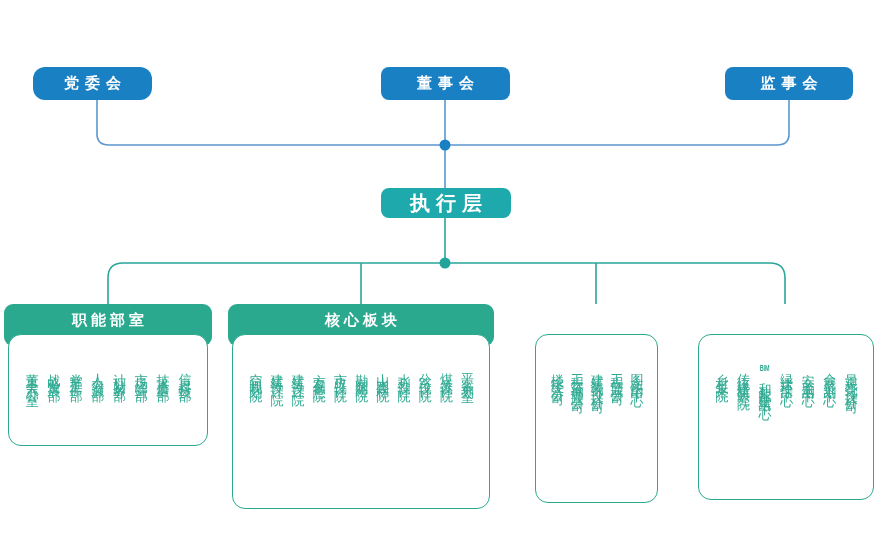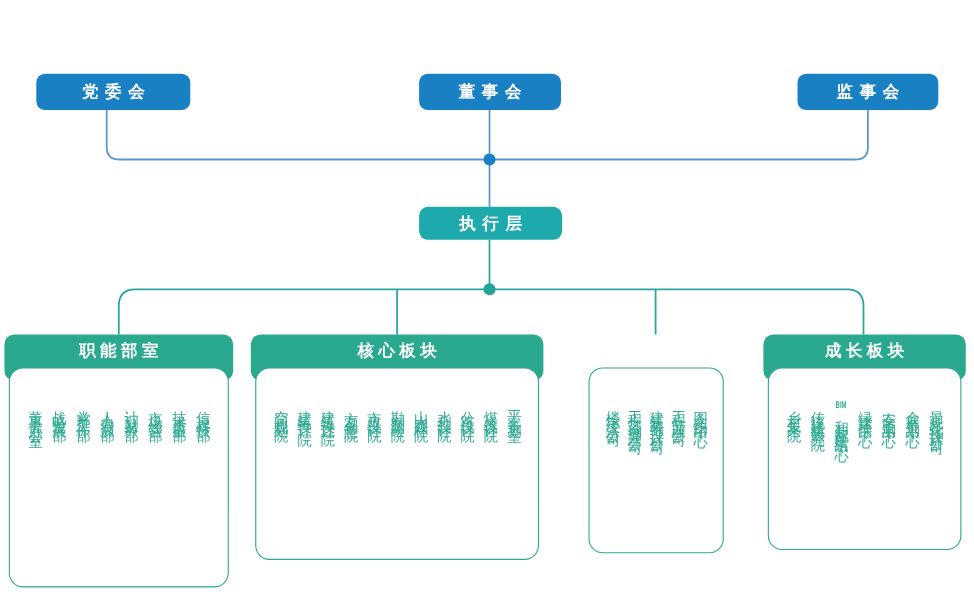--- a/index.html
+++ b/index.html
@@ -12,23 +12,23 @@
   .top-node{
     position:absolute;height:33px;border-radius:8px;
     background:var(--blue,#1a80c4);color:#ffffff;
     display:flex;align-items:center;justify-content:center;
     font-size:15px;font-weight:600;letter-spacing:6px;text-indent:6px;
   }
   .exec-node{
     position:absolute;height:30px;border-radius:8px;
     background:var(--teal,#1ea9ad);color:#ffffff;
     display:flex;align-items:center;justify-content:center;
-    font-size:15px;font-weight:600;letter-spacing:6px;text-indent:6px;
+    font-size:20px;font-weight:600;letter-spacing:6px;text-indent:6px;
   }
-  #node-party{left:33px;top:67px;width:140px;}
+  #node-party{left:33px;top:67px;width:119px;border-radius:12px;}
   #node-board{left:381px;top:67px;width:129px;}
   #node-super{left:725px;top:67px;width:128px;}
   #node-exec{left:381px;top:188px;width:130px;}
 
   .block{position:absolute;}
   .block .hdr{
     position:absolute;left:0;right:0;top:0;height:42px;border-radius:9px;
     background:var(--green,#2ba98f);color:#ffffff;text-align:center;
     font-size:15px;font-weight:600;letter-spacing:4px;text-indent:4px;line-height:31px;
   }
@@ -40,21 +40,21 @@
   }
   .vcol{
     writing-mode:vertical-rl;text-orientation:upright;
     color:var(--itemText,#2faa92);font-size:13px;letter-spacing:4px;line-height:1.1;
     white-space:nowrap;
   }
   .vcol .latin{
     text-combine-upright:all;-webkit-text-combine:horizontal;
     font-size:9px;letter-spacing:0;font-weight:600;
   }
-  #block-0{left:4px;  top:304px;width:208px;height:230px;}
+  #block-0{left:4px;  top:304px;width:208px;height:142px;}
   #block-1{left:228px;top:304px;width:266px;height:205px;}
   #block-2{left:531px;top:304px;width:131px;height:199px;}
   #block-3{left:694px;top:304px;width:184px;height:196px;}
 </style>
 </head>
 <body>
 
 <div id="canvas">
 
   <svg class="wires" viewBox="0 0 885 556">
@@ -108,21 +108,20 @@
   <div class="block" id="block-2">
     <div class="body">
         <div class="vcol">楼宇经济公司</div>
         <div class="vcol">工程咨询管理公司</div>
         <div class="vcol">建筑装饰设计公司</div>
         <div class="vcol">工程监理公司</div>
         <div class="vcol">图文快印中心</div>
       </div>
   </div>
   <div class="block" id="block-3">
-    <div class="hdr">成长板块</div>
     <div class="body">
         <div class="vcol">乡村未来院</div>
         <div class="vcol">传统建筑研究院</div>
         <div class="vcol"><span class="latin">BIM</span>和装配建筑中心</div>
         <div class="vcol">绿建环保中心</div>
         <div class="vcol">安全监测中心</div>
         <div class="vcol">会展策划中心</div>
         <div class="vcol">景观亮化设计公司</div>
       </div>
   </div>

